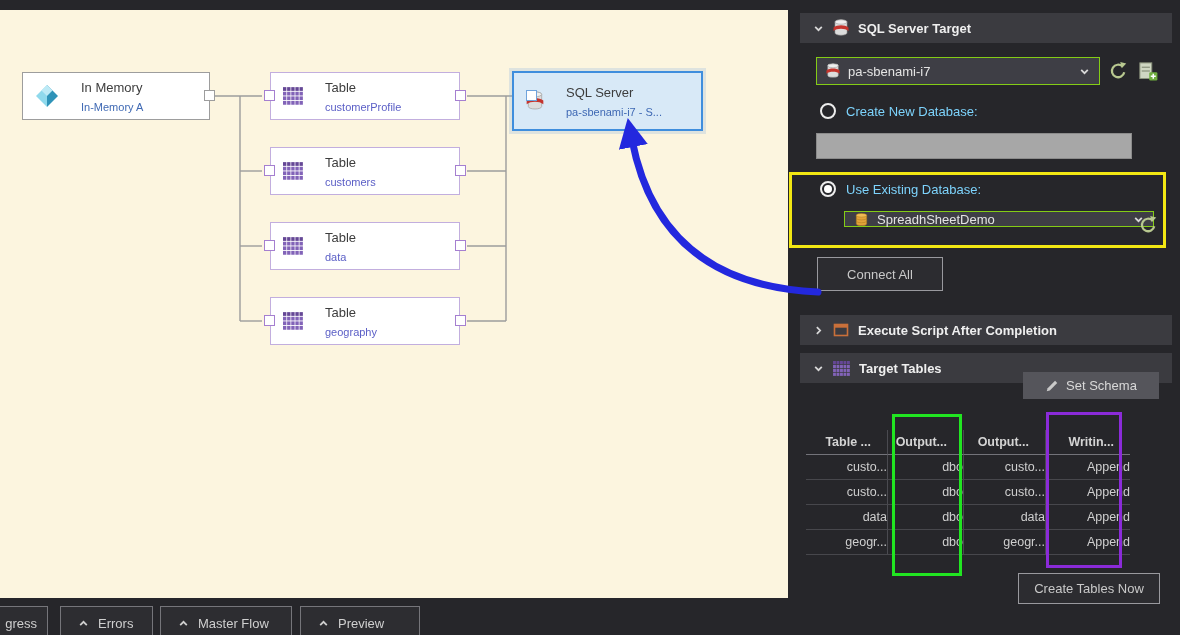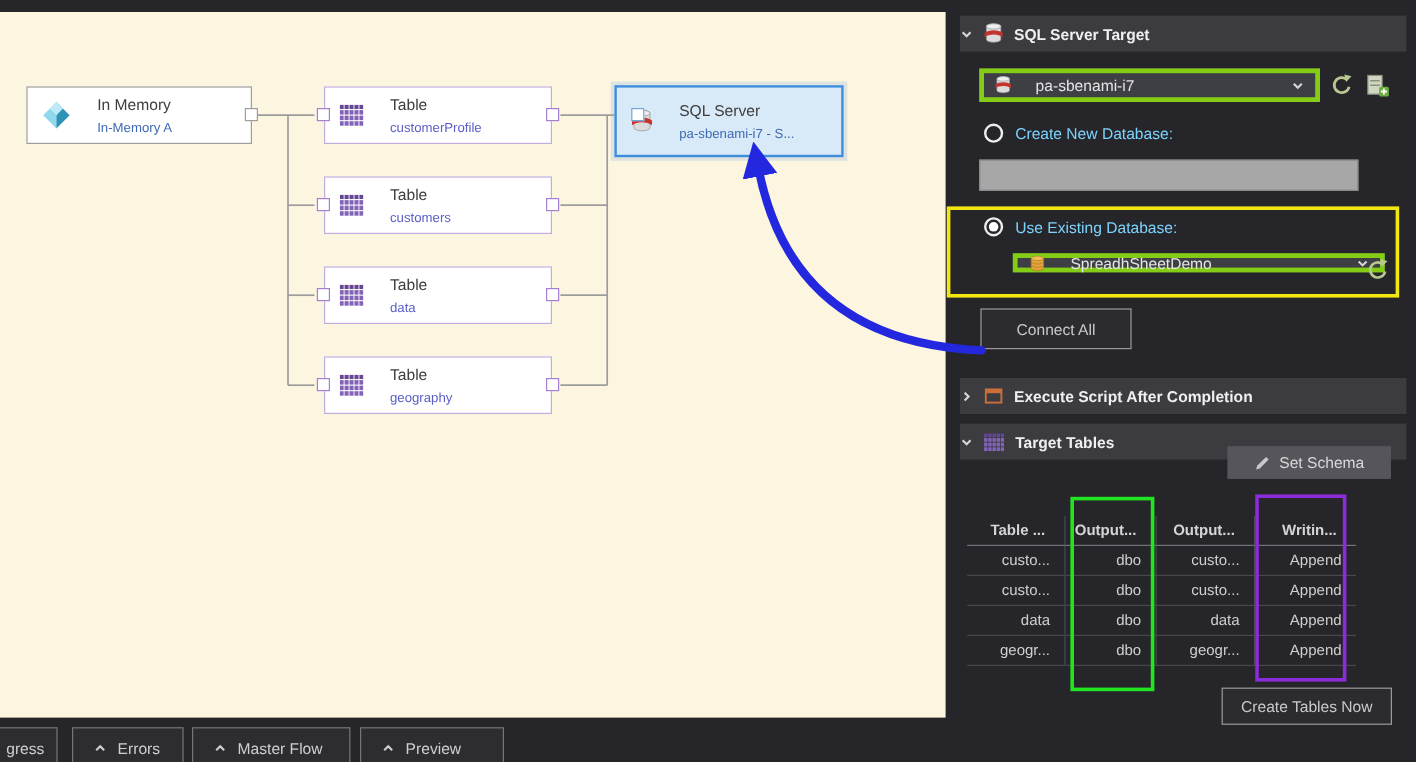--- a/index.html
+++ b/index.html
@@ -10,33 +10,33 @@
   svg.lines{left:0;top:0;width:1180px;height:635px;pointer-events:none;z-index:2}
   svg.arrow{left:0;top:0;width:1180px;height:635px;pointer-events:none;z-index:50}
   .node{position:absolute;display:flex;align-items:center;gap:22px;padding-left:12px;background:#fff;border:1px solid #c2aede;z-index:3}
   .node.mem{border-color:#9d9d9d}
   .node.sql{border:2px solid #3f8edd;background:#d8e9f7;box-shadow:0 0 0 3px rgba(130,175,225,.25)}
   .node .title{font-size:13px;color:#3d3d3d}
   .node .sub{font-size:11px;color:#3f69b4;margin-top:6px;white-space:nowrap}
   .node.tbl .sub{color:#5a5ec6}
   .port{position:absolute;width:11px;height:11px;background:#fff;border:1px solid #a57fd0;z-index:4}
   .port.blue{border-color:#6fa3dc}
-  .sec{left:800px;width:372px;height:30px;background:#3b3b40;color:#efefef;display:flex;align-items:center;gap:9px;font-size:13px;font-weight:bold;z-index:3}
+  .sec{left:800px;width:372px;height:30px;background:#3b3b40;color:#efefef;display:flex;align-items:center;gap:9px;padding-left:13px;font-size:13px;font-weight:bold;z-index:3}
   .chev{width:11px;height:11px;color:#d8d8d8;flex:0 0 auto}
-  .dd{background:#3e3e45;border:4px solid #84cc16;display:flex;align-items:center;gap:20px;padding:0 9px;color:#e4e4e4;font-size:13px;z-index:3}
+  .dd{background:#3e3e45;border:1px solid #84cc16;display:flex;align-items:center;gap:8px;padding:0 9px;color:#e4e4e4;font-size:13px;z-index:3}
   .dd .caret{margin-left:auto}
   .lbl{color:#7dd3fc;font-size:13px;z-index:3}
   .radio{width:16px;height:16px;border-radius:50%;border:2px solid #ededed;background:transparent;z-index:3}
   .radio.sel::after{content:"";display:block;width:8px;height:8px;border-radius:50%;background:#fff;margin:2px 0 0 2px}
   .input-dis{background:#a7a7a7;border:1px solid #8b8b8b;z-index:3}
   .btn{background:#2c2c30;border:1px solid #99999e;color:#c9c9c9;font-size:13px;display:flex;align-items:center;justify-content:center;z-index:3;cursor:default}
   .btn.schema{background:#55555b;border:1px solid #55555b;color:#d9d9d9;gap:7px}
   .grid{left:806px;top:430px;width:324px;display:grid;grid-template-columns:82px 76px 82px 84px;z-index:3}
   .gh{height:25px;line-height:25px;color:#d4d4d4;font-weight:bold;font-size:12.5px;text-align:right;padding-right:16px;border-bottom:1px solid #73737a;border-right:1px solid #4a4a50;white-space:nowrap;overflow:hidden}
-  .gc{height:25px;line-height:25px;color:#cfcfcf;font-size:12.5px;text-align:right;padding-right:12px;border-bottom:1px solid #47474c;border-right:1px solid #4a4a50;white-space:nowrap;overflow:hidden}
+  .gc{height:25px;line-height:25px;color:#cfcfcf;font-size:12.5px;text-align:right;padding-right:0;border-bottom:1px solid #47474c;border-right:1px solid #4a4a50;white-space:nowrap;overflow:hidden}
   .noR{border-right:none}
   .tab{position:absolute;top:606px;height:34px;background:#2d2d31;border:1px solid #75757a;display:flex;align-items:center;gap:9px;padding:0 17px;color:#cfcfcf;font-size:13px;z-index:3}
   .anno{position:absolute;pointer-events:none;z-index:40;background:transparent}
   .ic{flex:0 0 auto}
 </style>
 </head>
 <body>
 
 <svg style="position:absolute;width:0;height:0" aria-hidden="true">
   <defs>

